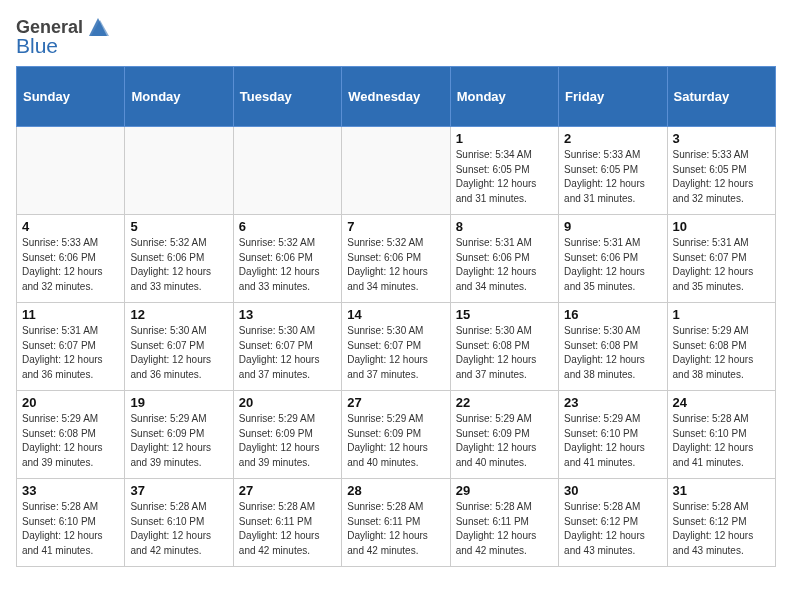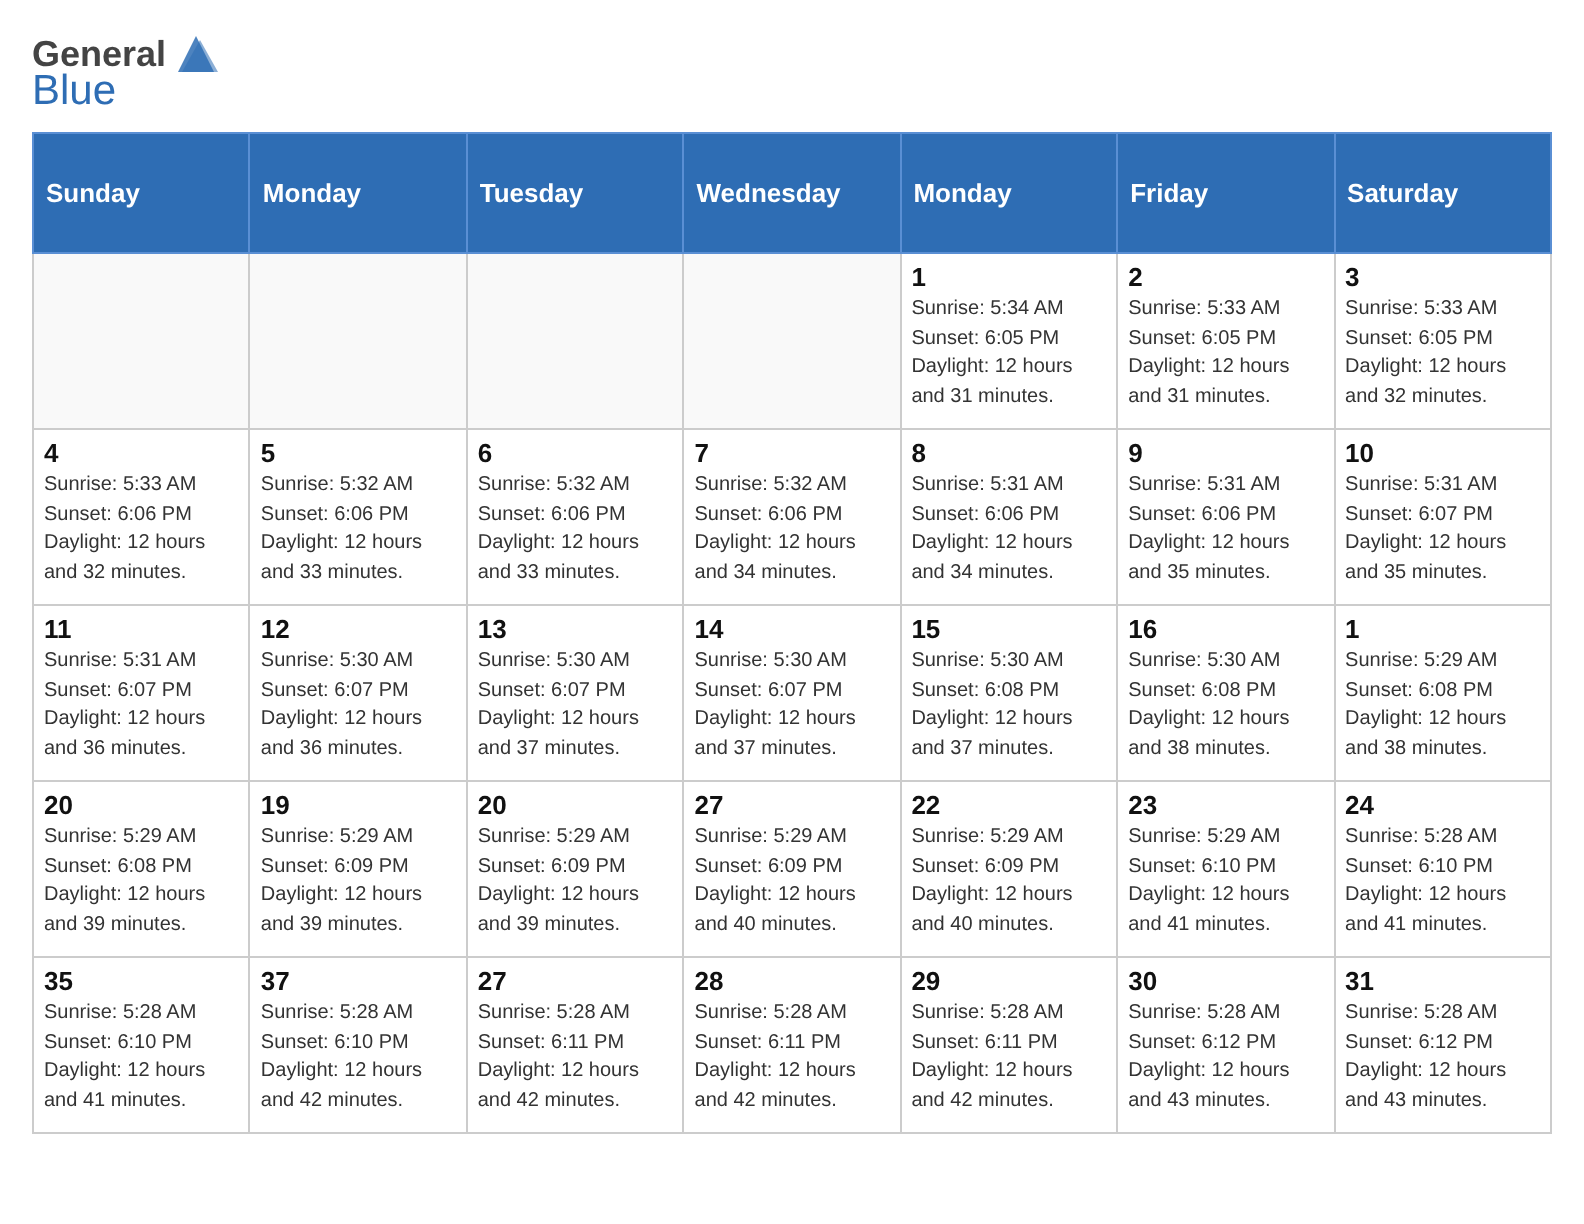--- a/index.html
+++ b/index.html
@@ -277,21 +277,21 @@
         <td>
           <div class="day-number">24</div>
           <div class="day-info" style="white-space: pre-line;">Sunrise: 5:28 AM
 Sunset: 6:10 PM
 Daylight: 12 hours
 and 41 minutes.</div>
         </td>
       </tr>
       <tr>
         <td>
-          <div class="day-number">35</div>
+          <div class="day-number">33</div>
           <div class="day-info" style="white-space: pre-line;">Sunrise: 5:28 AM
 Sunset: 6:10 PM
 Daylight: 12 hours
 and 41 minutes.</div>
         </td>
         <td>
           <div class="day-number">37</div>
           <div class="day-info" style="white-space: pre-line;">Sunrise: 5:28 AM
 Sunset: 6:10 PM
 Daylight: 12 hours

